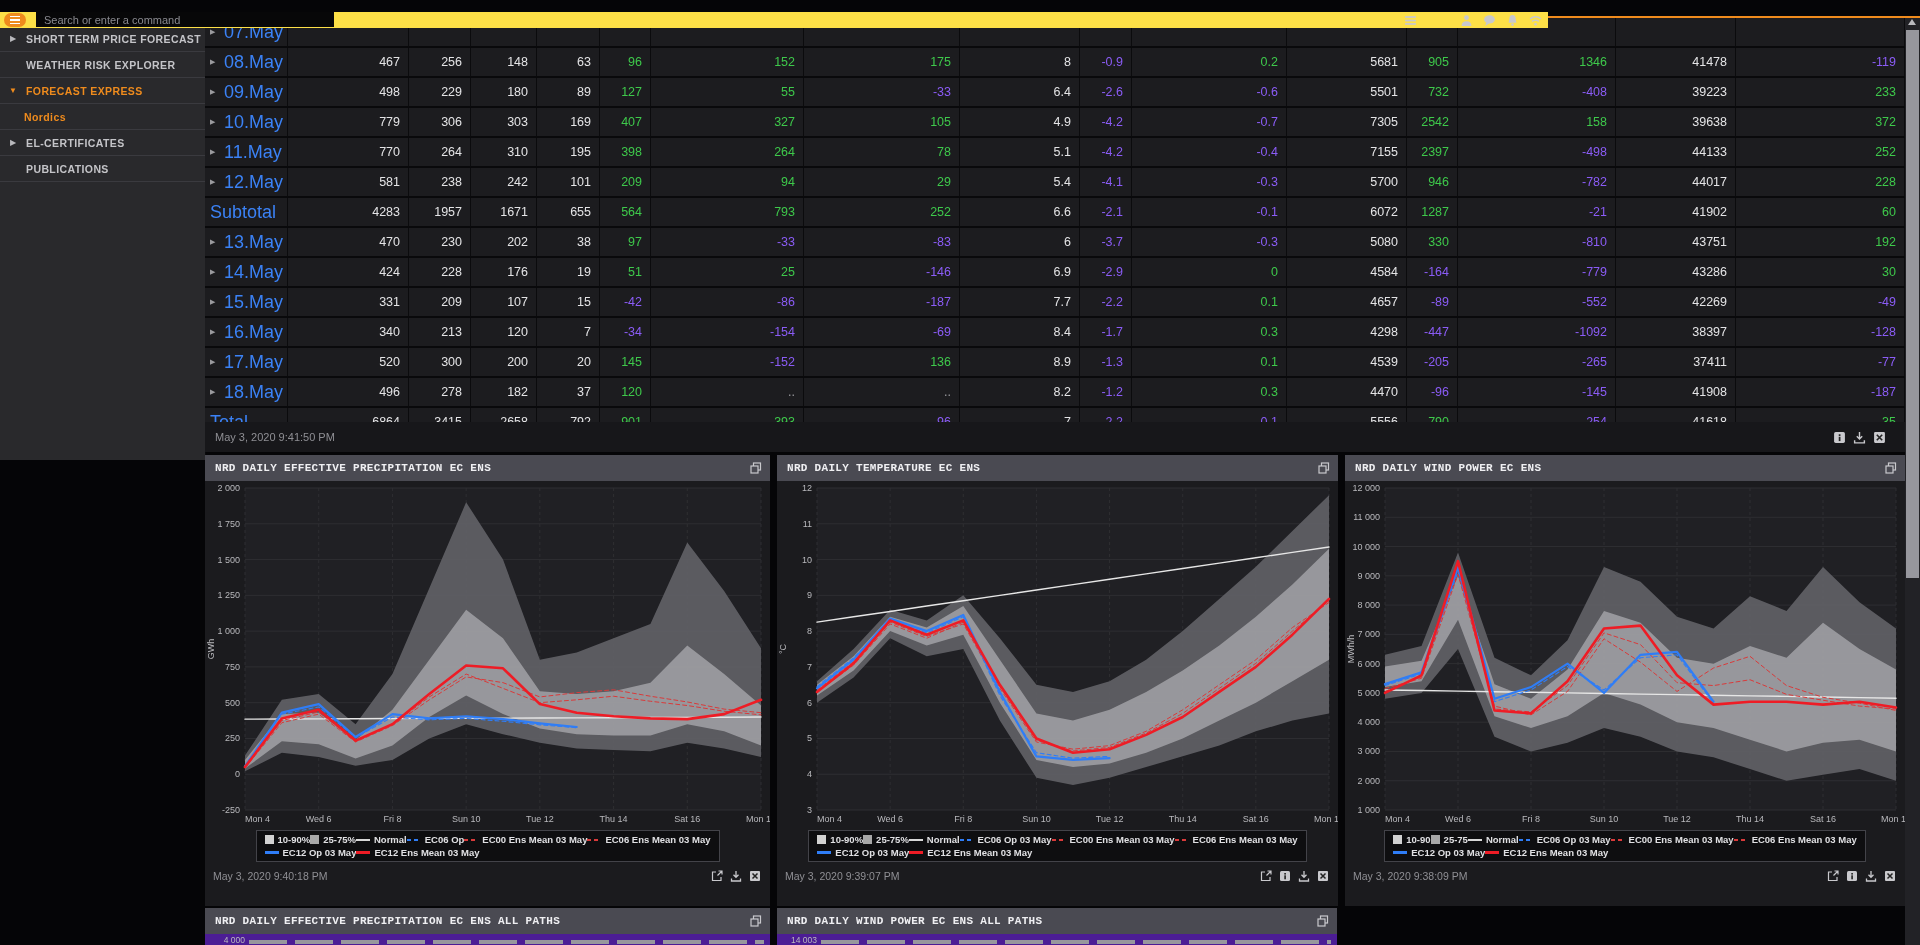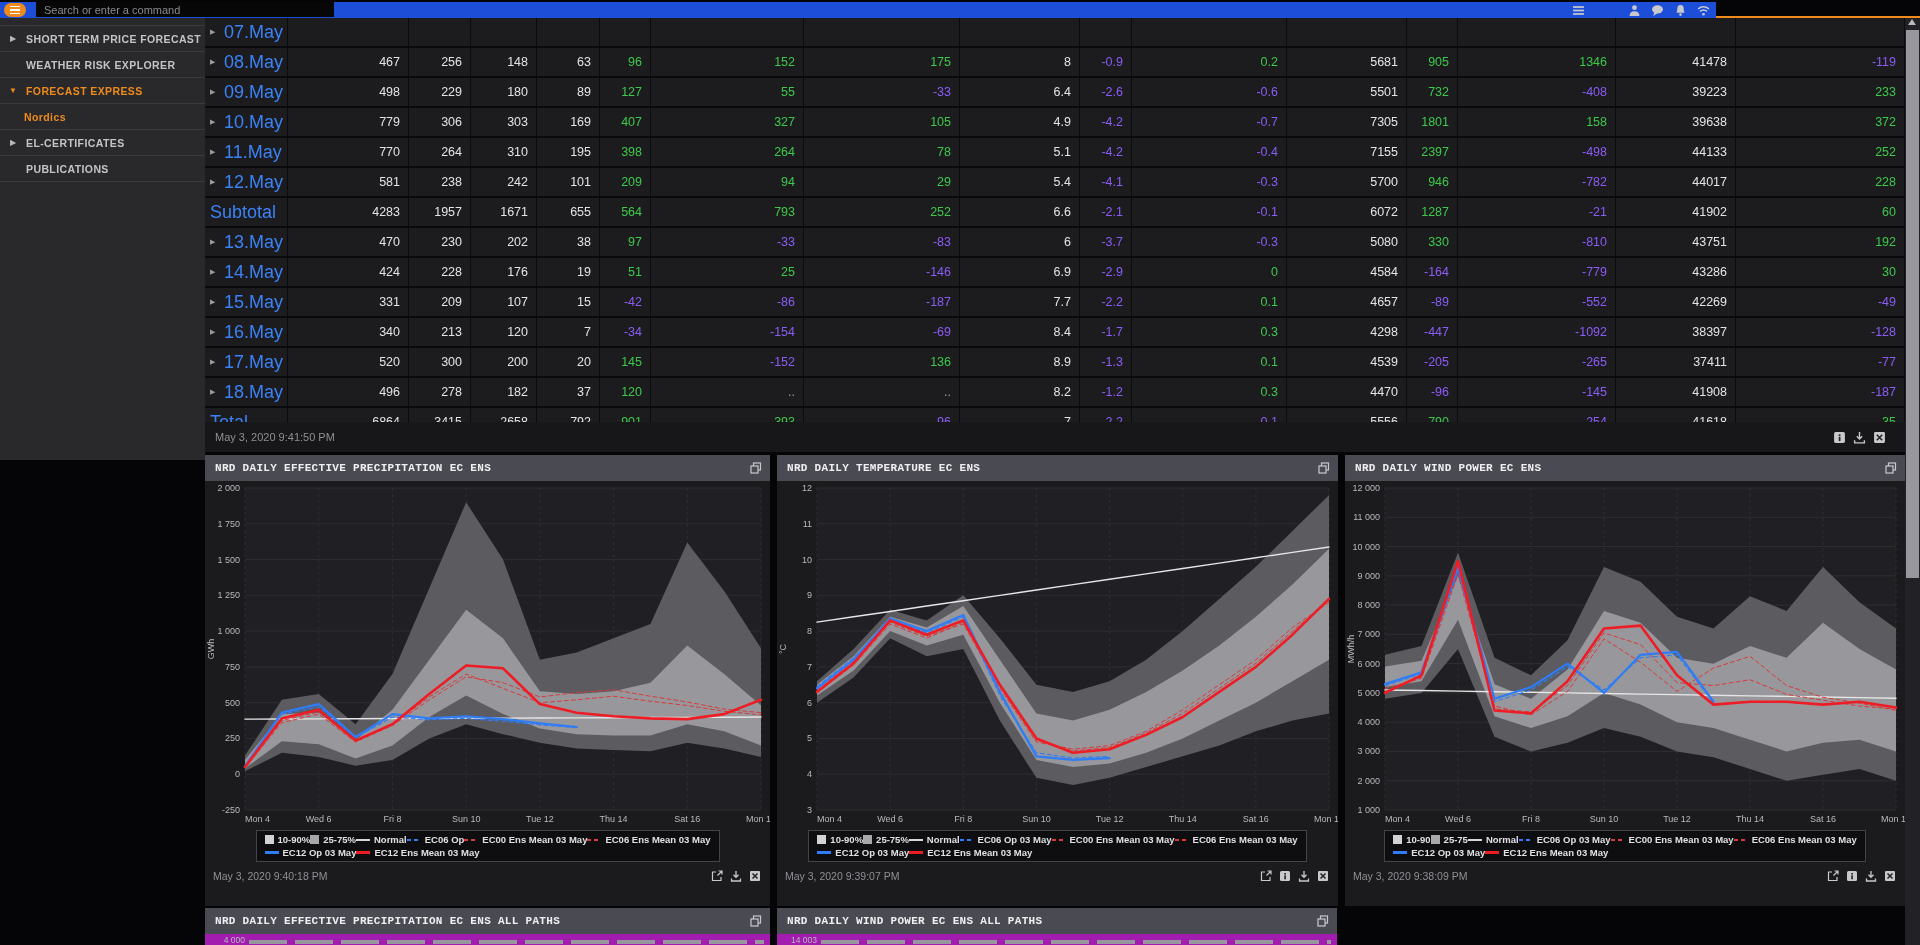--- a/index.html
+++ b/index.html
@@ -1,19 +1,19 @@
 <!DOCTYPE html>
 <html><head>
 <meta charset="utf-8">
 <style>
   html,body{margin:0;padding:0;background:#000;}
   #app{position:relative;width:1920px;height:945px;overflow:hidden;background:#050507;
        font-family:"Liberation Sans",sans-serif;-webkit-font-smoothing:antialiased;}
   
-  .topbar{position:absolute;left:0;top:2px;width:1716px;height:16px;background:#1d4ed8;z-index:30;}
+  .topbar{position:absolute;left:0;top:12px;width:1548px;height:16px;background:#fde047;z-index:30;}
   .logo{position:absolute;left:4px;top:1px;width:22px;height:14px;border-radius:8px;background:#ef8b1d;
         display:flex;align-items:center;justify-content:center;flex-direction:column;gap:2px;}
   .logo i{display:block;width:10px;height:1.5px;background:#fff;}
   .search{position:absolute;left:36px;top:0px;width:282px;height:15px;background:#070708;border:0;outline:0;
           color:#cfcfd2;font-size:11px;padding:0 8px;font-family:"Liberation Sans",sans-serif;}
   .search::placeholder{color:#8a8a90;}
   .tb-icons{position:absolute;right:6px;top:1px;height:14px;display:flex;gap:9px;align-items:center;}
   .tb-icons .ticon{width:14px;height:13px;display:flex;align-items:center;justify-content:center;}
   .tb-sep{width:24px;}
   .orange-line{position:absolute;left:205px;top:16px;width:1715px;height:2px;background:#ef8b1d;z-index:25;}
@@ -50,21 +50,21 @@
   .plegend{background:#0e0e10;border:1px solid #434349;padding:3px 8px;display:flex;flex-direction:column;gap:2px;}
   .lrow{display:flex;}
   .litem{display:flex;align-items:center;gap:4px;cursor:pointer;}
   .litem .sw{display:inline-block;}
   .litem .ltext{font-size:9.5px;color:#e0e0e3;font-weight:bold;}
   .pfoot{flex:0 0 20px;display:flex;align-items:center;}
   .pfoot .tstamp{font-size:10.5px;padding-left:8px;}
   .pfoot .ficons{padding-right:8px;gap:4px;}
   
   .bottoms{position:absolute;left:205px;top:908px;width:1700px;height:37px;display:flex;gap:7px;}
-  .bpanel{background:#a21caf;flex:1 1 0;display:flex;flex-direction:column;overflow:hidden;}
+  .bpanel{background:#4c1d95;flex:1 1 0;display:flex;flex-direction:column;overflow:hidden;}
   .bsliver{height:11px;display:flex;align-items:flex-end;}
   .btick{color:#b9b9bd;font-size:8.5px;padding-left:14px;width:26px;text-align:right;}
   .bstrip{flex:1;height:4px;margin:0 6px 1px 4px;
           background:repeating-linear-gradient(90deg,#97979d 0px,#97979d 38px,transparent 38px,transparent 46px);}
   
   .scroll{position:absolute;right:0;top:16px;width:15px;height:929px;background:#222226;}
   .scroll .up{position:absolute;top:3px;left:3px;width:0;height:0;border-left:4.5px solid transparent;border-right:4.5px solid transparent;border-bottom:6px solid #b9b9bd;}
   .scroll .thumb{position:absolute;top:14px;left:1px;width:13px;height:548px;background:#97979d;cursor:grab;}
   svg text{font-family:"Liberation Sans",sans-serif;}
 </style>
@@ -295,21 +295,21 @@
         <div class="cell ">
           <span class="vr">-4.2</span>
         </div>
         <div class="cell ">
           <span class="vr">-0.7</span>
         </div>
         <div class="cell ">
           <span class="vw">7305</span>
         </div>
         <div class="cell ">
-          <span class="vg">1801</span>
+          <span class="vg">2542</span>
         </div>
         <div class="cell ">
           <span class="vg">158</span>
         </div>
         <div class="cell ">
           <span class="vw">39638</span>
         </div>
         <div class="cell ">
           <span class="vg">372</span>
         </div>

